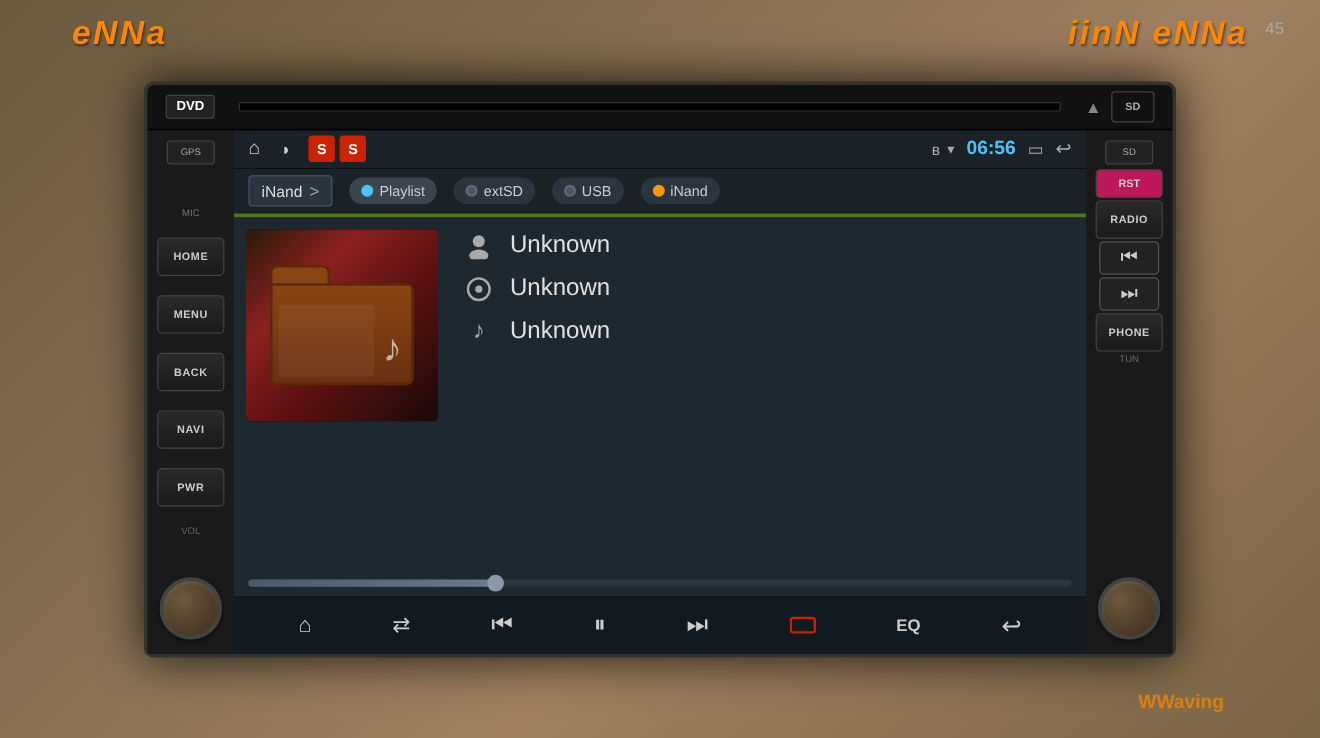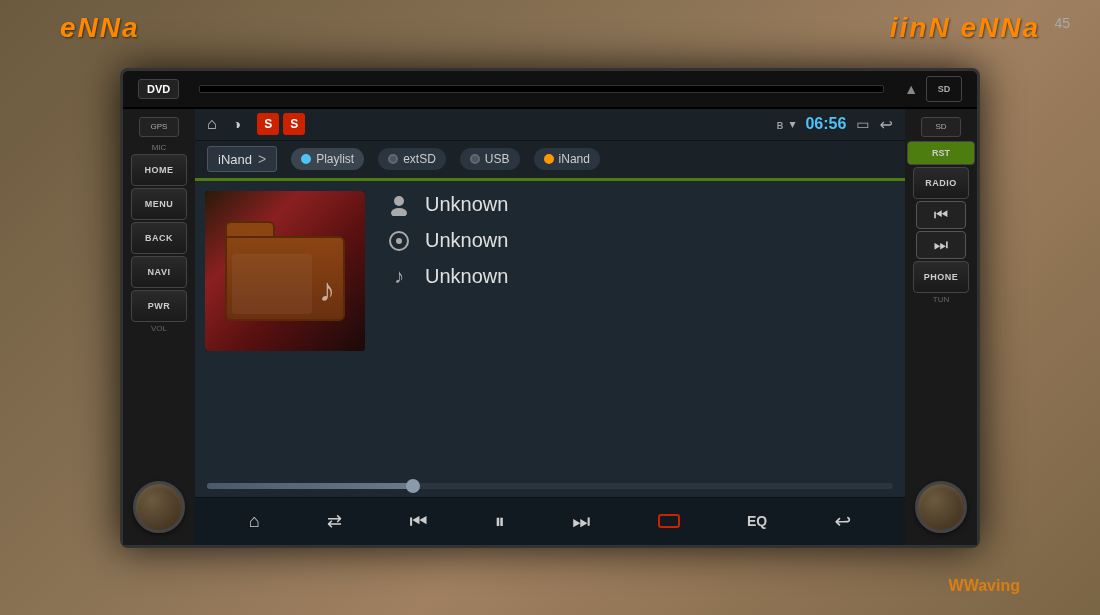--- a/index.html
+++ b/index.html
@@ -112,21 +112,21 @@
     }
 
     
     .left-panel {
       width: 72px;
       background: #1a1a1a;
       display: flex;
       flex-direction: column;
       align-items: center;
       padding: 8px 4px;
-      gap: 2px;
+      gap: 16px;
     }
     .side-btn {
       width: 56px;
       height: 32px;
       background: linear-gradient(180deg, #2a2a2a 0%, #1a1a1a 100%);
       border: 1px solid #444;
       border-radius: 4px;
       color: #ccc;
       font-size: 9px;
       font-weight: bold;
@@ -145,21 +145,21 @@
       color: #aaa;
       font-size: 8px;
       display: flex;
       align-items: center;
       justify-content: center;
       margin-bottom: 2px;
     }
     .mic-label {
       color: #777;
       font-size: 8px;
-      margin-top: 2px;
+      margin-top: 18px;
       text-align: right;
     }
     .knob-left {
       width: 52px;
       height: 52px;
       background: radial-gradient(circle at 35% 35%, #6b5a3e, #3a2a1a);
       border-radius: 50%;
       border: 3px solid #444;
       margin-top: auto;
       margin-bottom: 4px;
@@ -462,23 +462,23 @@
       border: 1px solid #444;
       border-radius: 3px;
       color: #aaa;
       font-size: 8px;
       display: flex;
       align-items: center;
       justify-content: center;
       margin-bottom: 2px;
     }
     .rst-btn {
-      width: 68px;
+      width: 56px;
       height: 24px;
-      background: #4d7c0f;
+      background: #be185d;
       border: 1px solid #444;
       border-radius: 4px;
       color: #ccc;
       font-size: 9px;
       font-weight: bold;
       display: flex;
       align-items: center;
       justify-content: center;
       cursor: pointer;
     }

